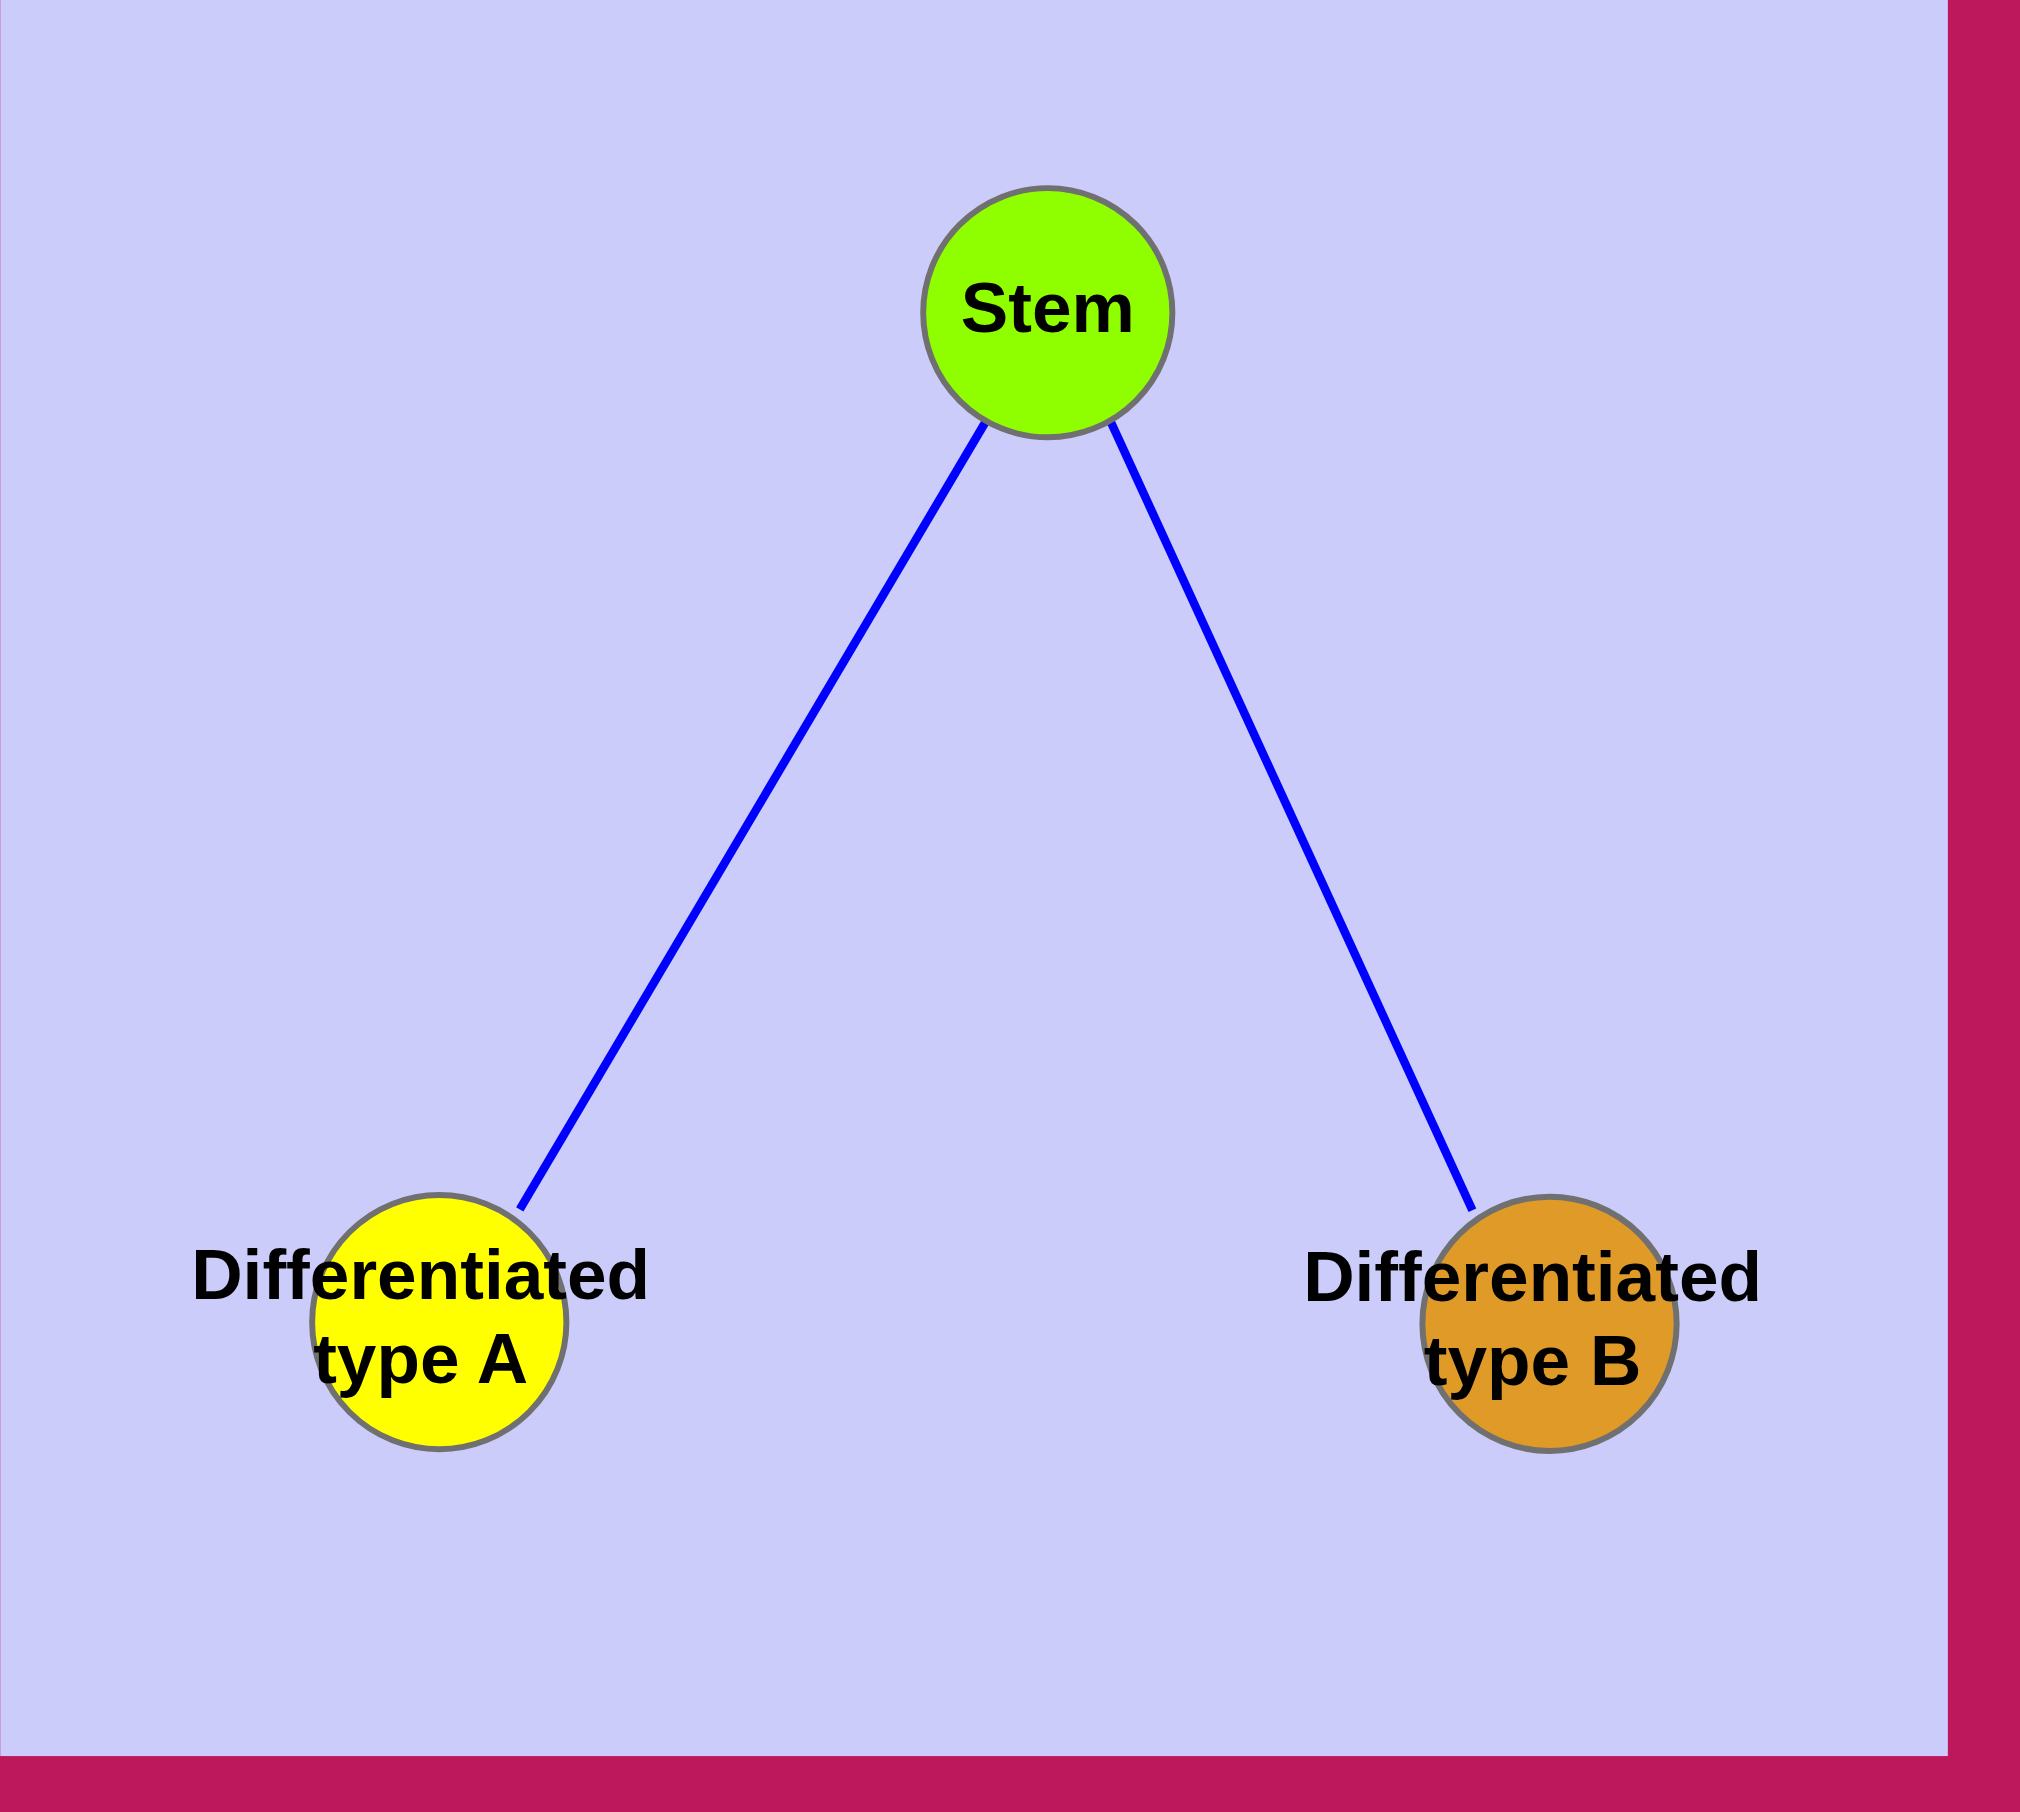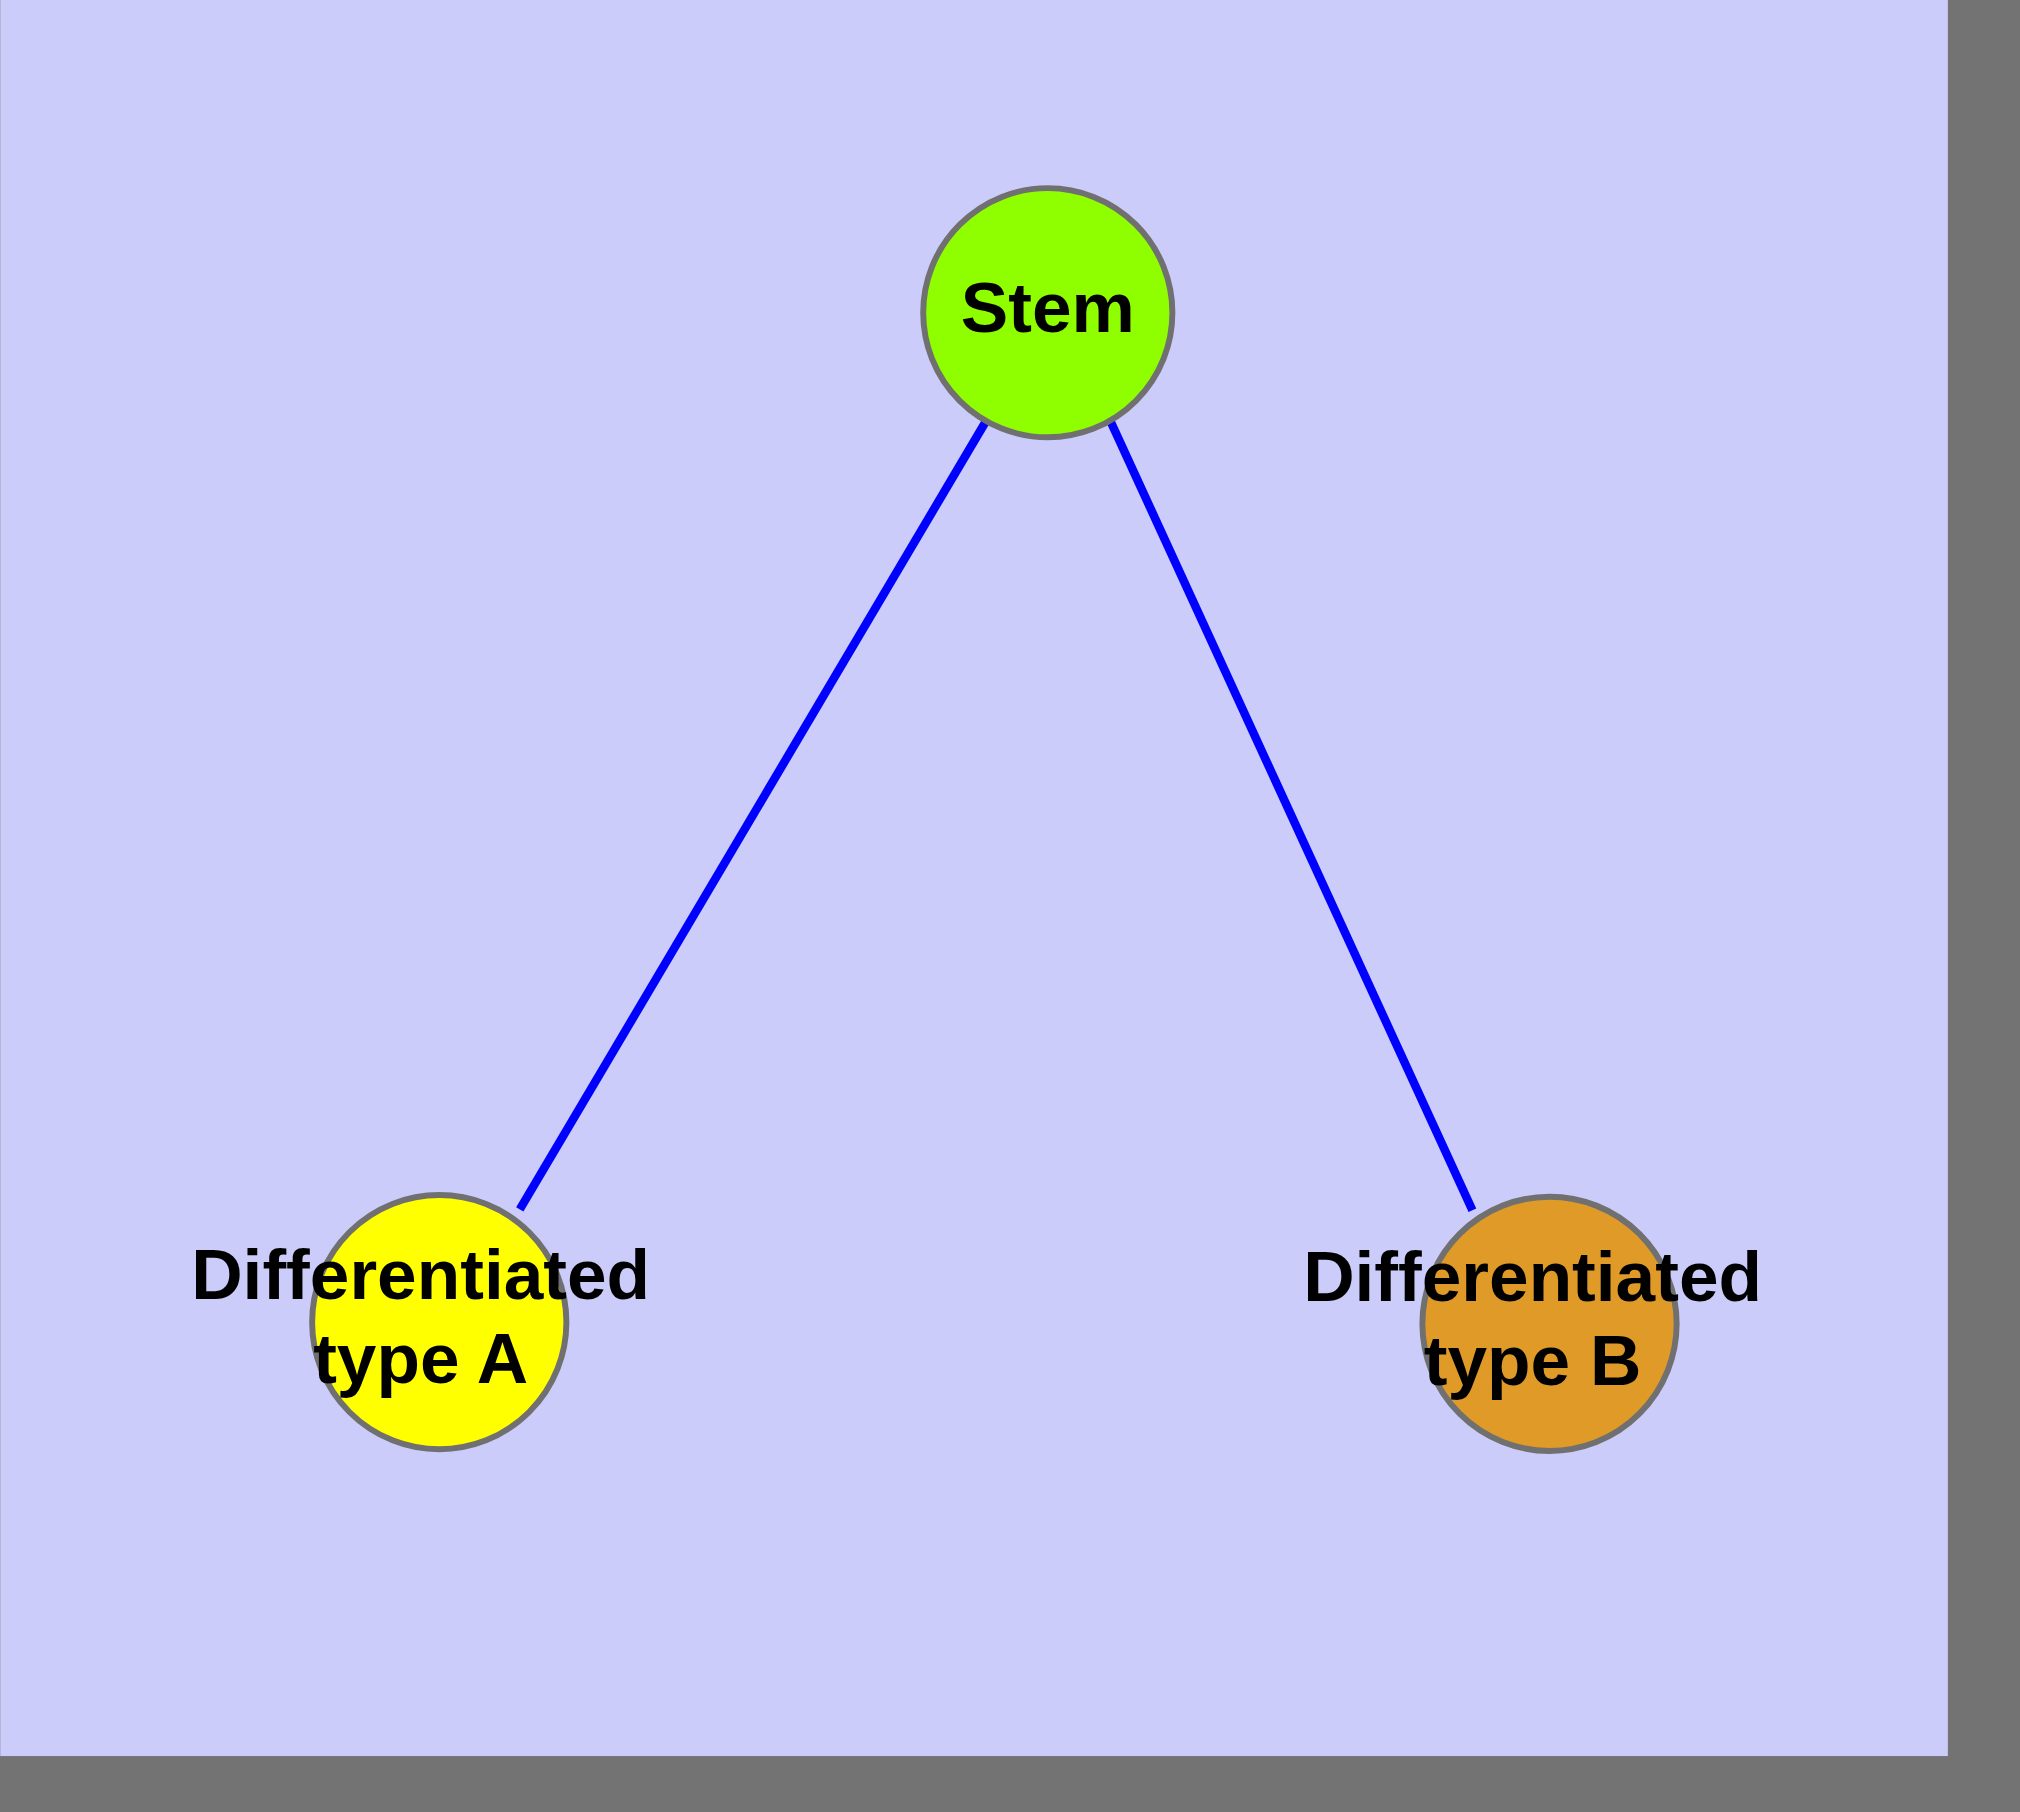--- a/index.html
+++ b/index.html
@@ -4,21 +4,21 @@
 <style>
   html, body {
     margin: 0;
     padding: 0;
     background: #ffffff;
   }
   #stage {
     position: relative;
     width: 2021px;
     height: 1812px;
-    background: #737373;
+    background: #be185d;
     overflow: hidden;
     font-family: "Liberation Sans", sans-serif;
   }
   #canvas {
     position: absolute;
     left: 0;
     top: 0;
     width: 2021px;
     height: 1812px;
     display: block;

